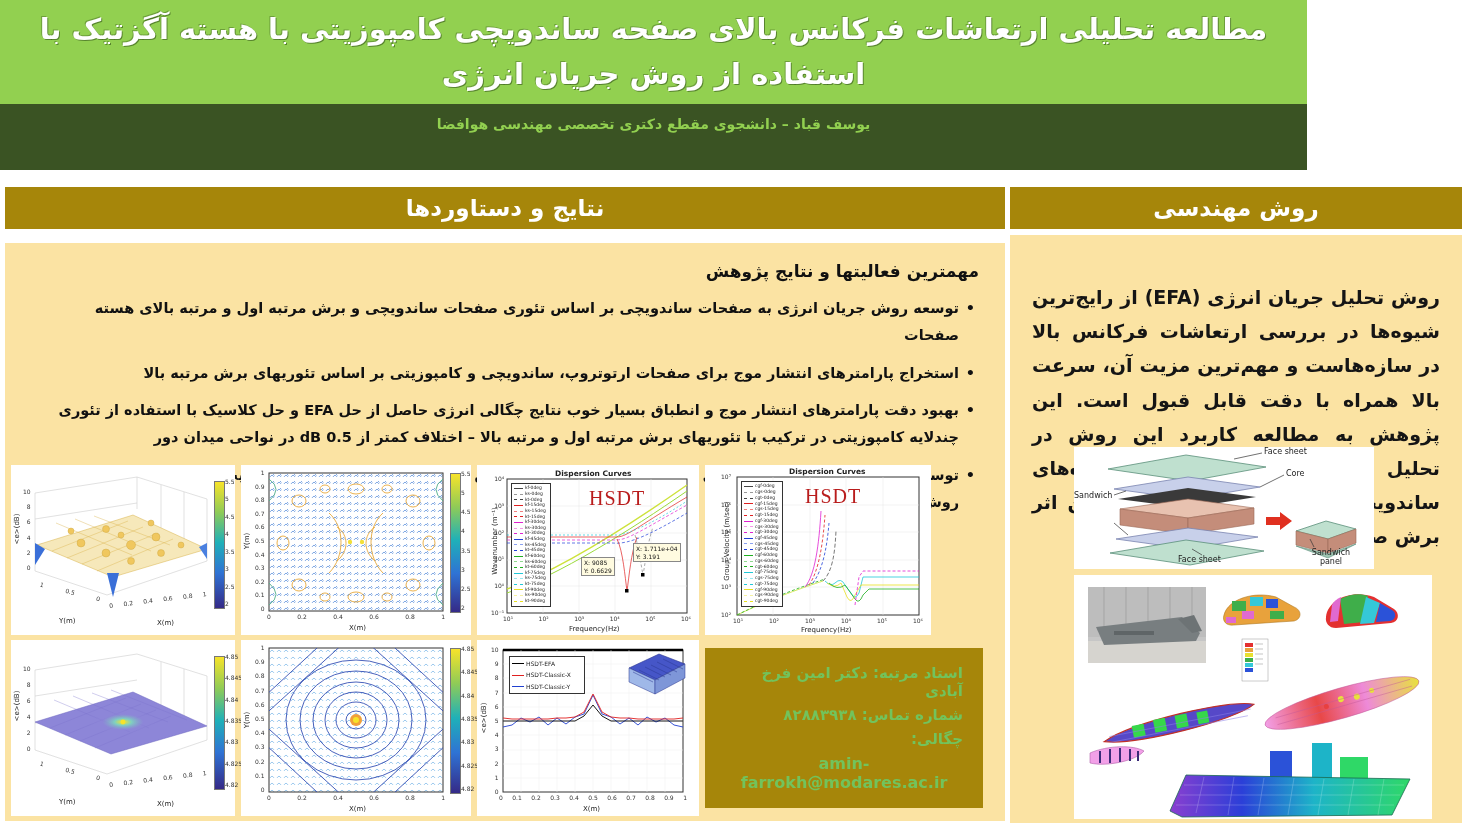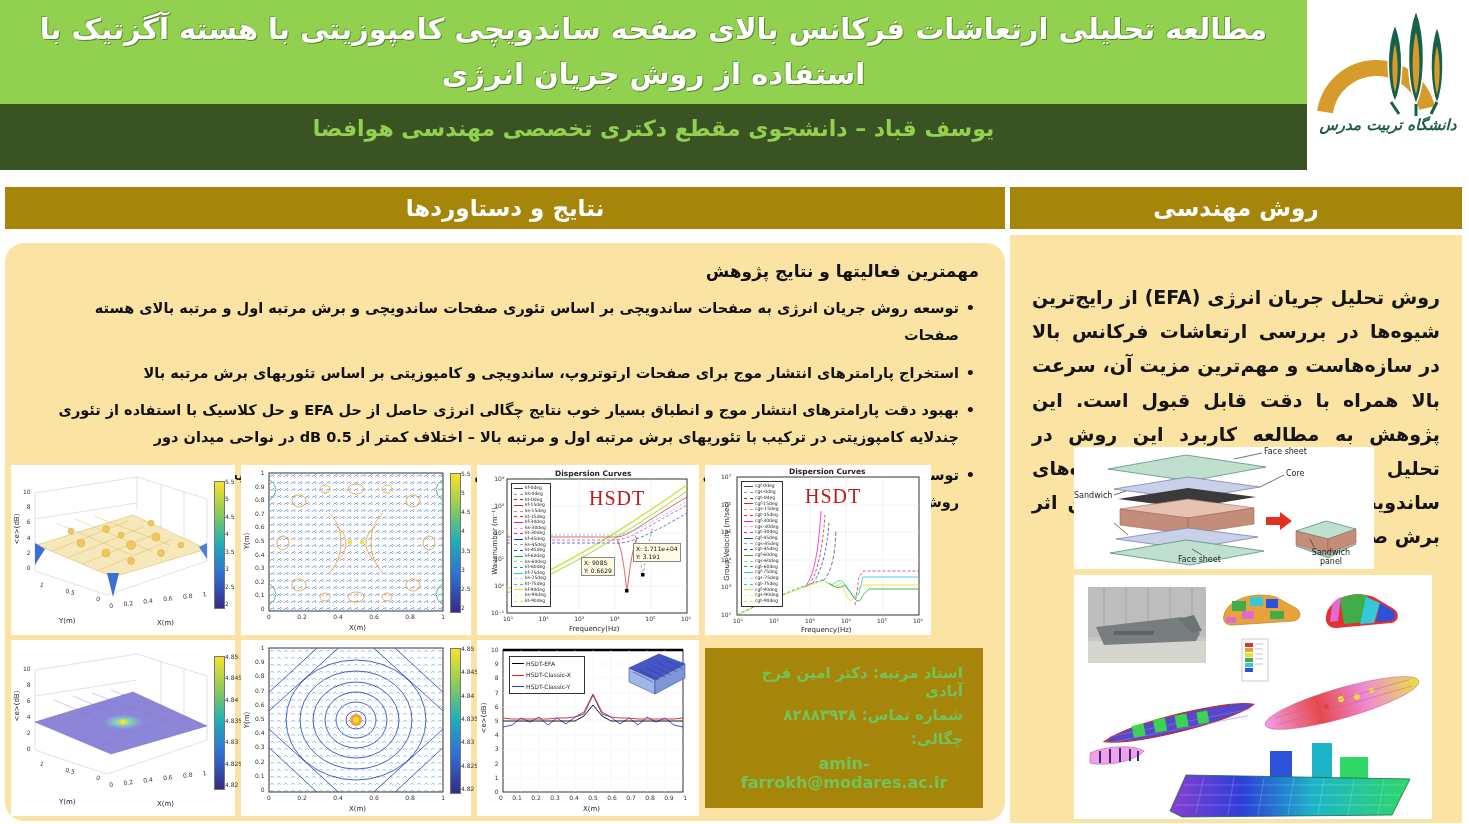--- a/index.html
+++ b/index.html
@@ -6,31 +6,31 @@
   body{font-family:"DejaVu Sans","Liberation Sans",sans-serif;}
   #poster{position:relative;width:1469px;height:824px;background:#ffffff;overflow:hidden;direction:rtl;}
 
   
   .title-band{position:absolute;left:0;top:0;width:1307px;height:104px;background:#92d050;
     display:flex;align-items:center;justify-content:center;padding:0 28px;box-sizing:border-box;}
   .title-band h1{margin:0;font-size:29px;line-height:1.55;font-weight:bold;color:#ffffff;text-align:center;
     text-shadow:1px 1px 0 rgba(40,70,20,.55), -1px -1px 0 rgba(40,70,20,.35);}
   .subtitle-band{position:absolute;left:0;top:104px;width:1307px;height:66px;background:#3a5323;
     display:flex;align-items:flex-start;justify-content:center;padding-top:12px;box-sizing:border-box;}
-  .subtitle-band .author{color:#92d050;font-size:22px;font-weight:bold;}
+  .subtitle-band .author{color:#92d050;font-size:14px;font-weight:bold;}
   .logo-box{position:absolute;left:1307px;top:0;width:162px;height:170px;background:#ffffff;
     display:flex;flex-direction:column;align-items:center;justify-content:flex-start;}
   .logo-caption{color:#1d5d4e;font-size:15px;font-weight:bold;margin-top:-34px;font-style:italic;}
 
   
   .hdr-bar{height:42px;background:#a6860a;display:flex;align-items:center;justify-content:center;}
   .hdr-bar span{color:#ffffff;font-size:23px;font-weight:bold;}
   .panel{background:#fbe3a3;position:relative;box-sizing:border-box;}
   .col-results{position:absolute;left:5px;top:187px;width:1000px;}
-  .col-results .panel{margin-top:14px;height:578px;border-radius:19px;}
+  .col-results .panel{margin-top:14px;height:578px;}
   .col-method{position:absolute;left:1010px;top:187px;width:452px;}
   .col-method .panel{margin-top:6px;height:588px;padding:26px 22px 0 22px;}
 
   
   .res-heading{font-size:17px;font-weight:bold;color:#111;padding:18px 26px 0 0;}
   .bullets{padding:14px 30px 0 40px;}
   .bullet-item{position:relative;font-size:14.5px;font-weight:bold;color:#111;line-height:1.85;
     margin-bottom:11px;padding-right:16px;direction:rtl;unicode-bidi:plaintext;text-align:right;}
   .bullet-item::before{content:"•";position:absolute;right:0;top:0;color:#111;}
 
@@ -75,35 +75,20 @@
 </head>
 <body>
 
 <div id="poster">
 
   <div class="title-band">
     <h1>مطالعه تحلیلی ارتعاشات فرکانس بالای صفحه ساندویچی کامپوزیتی با هسته آگزتیک با استفاده از روش جریان انرژی</h1>
   </div>
   <div class="subtitle-band">
     <div class="author">یوسف قباد – دانشجوی مقطع دکتری تخصصی مهندسی هوافضا</div>
-  </div>
-  <div class="logo-box">
-    <svg width="150" height="150" viewBox="0 0 150 150">
-      <path d="M12,112 A52,52 0 0 1 114,108" fill="none" stroke="#d79b2c" stroke-width="16"></path>
-      <g stroke="#ffffff" stroke-width="1.5">
-        <path d="M82,24 C72,48 74,86 82,102 C90,86 92,48 82,24 Z" fill="#17604a"></path>
-        <path d="M103,10 C92,38 94,84 103,104 C112,84 114,38 103,10 Z" fill="#17604a"></path>
-        <path d="M124,26 C115,50 117,88 124,104 C131,88 133,50 124,26 Z" fill="#17604a"></path>
-      </g>
-      <path d="M82,44 C78,60 79,82 82,92 C85,82 86,60 82,44 Z" fill="#d79b2c"></path>
-      <path d="M103,32 C98,52 99,82 103,94 C107,82 108,52 103,32 Z" fill="#d79b2c"></path>
-      <path d="M124,46 C120,62 121,84 124,94 C127,84 128,62 124,46 Z" fill="#d79b2c"></path>
-      <path d="M78,102 l8,12 M103,104 l0,12 M124,102 l-6,12" stroke="#17604a" stroke-width="3" fill="none"></path>
-    </svg>
-    <div class="logo-caption">دانشگاه تربیت مدرس</div>
   </div>
 
   <section class="col-results">
     <div class="hdr-bar">
       <span>نتایج و دستاوردها</span>
     </div>
     <div class="panel">
       <div class="res-heading">مهمترین فعالیتها و نتایج پژوهش</div>
       <div class="bullets">
           <div class="bullet-item">توسعه روش جریان انرژی به صفحات ساندویچی بر اساس تئوری صفحات ساندویچی و برش مرتبه اول و مرتبه بالای هسته صفحات</div>

